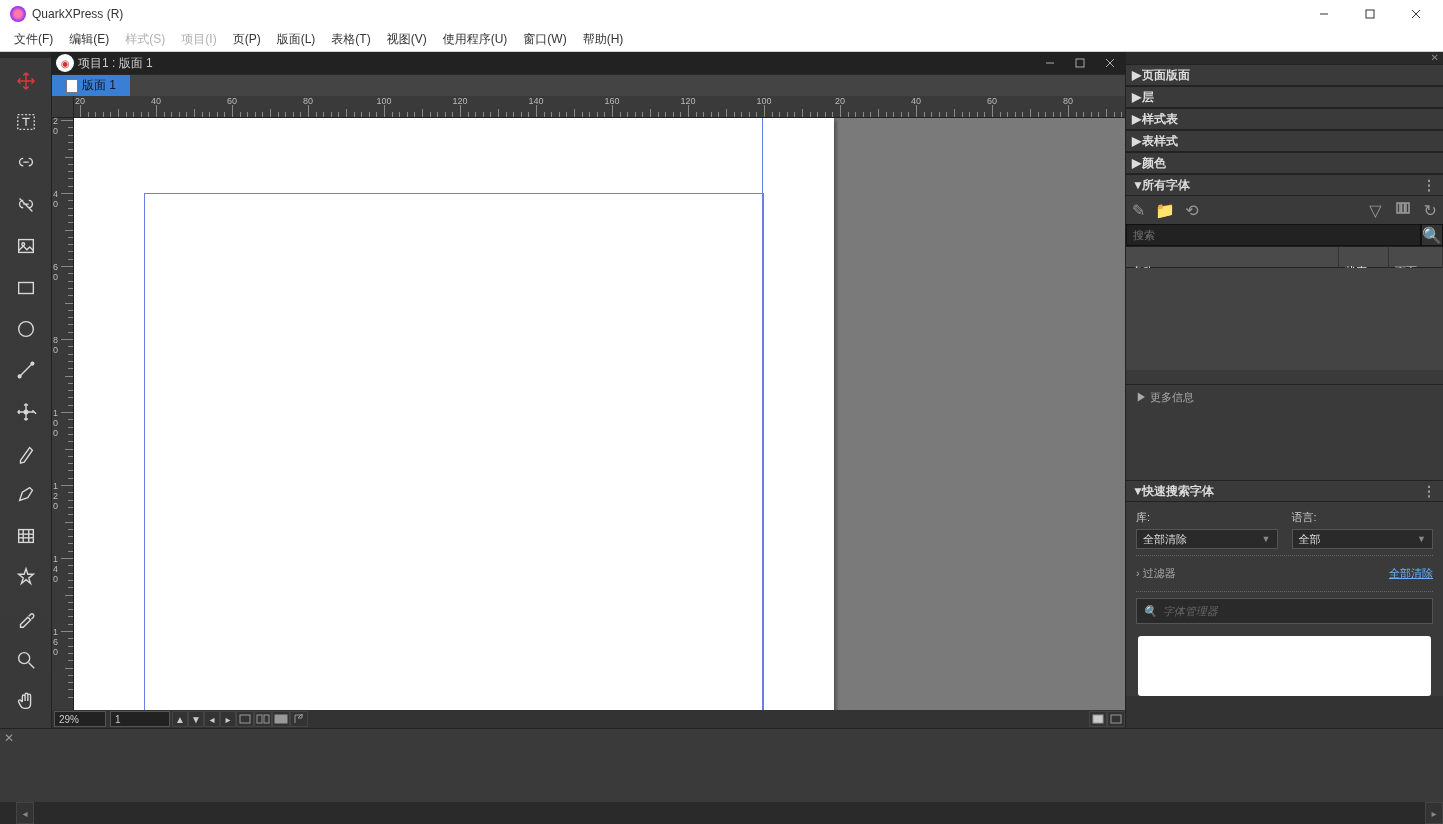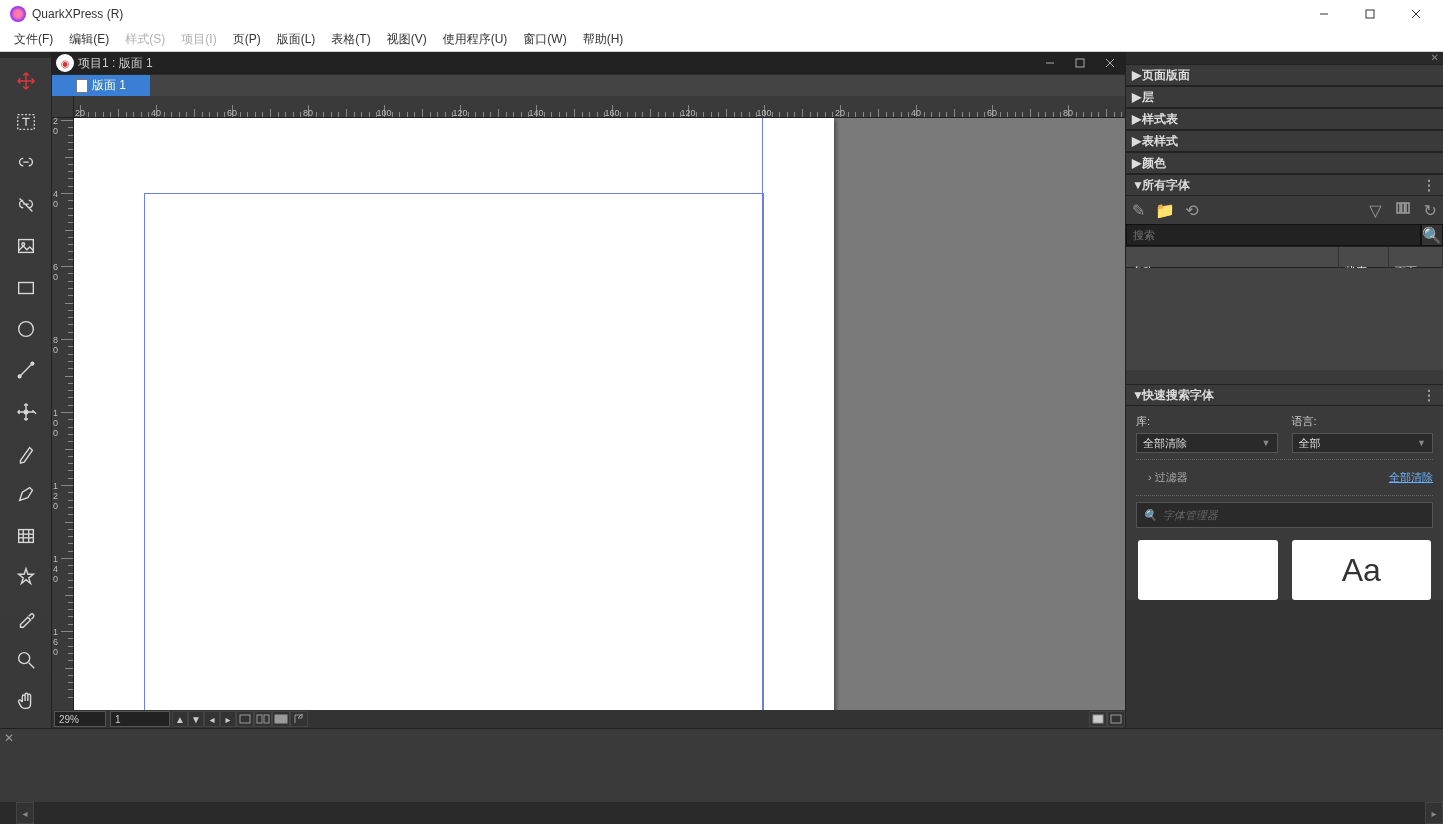--- a/index.html
+++ b/index.html
@@ -28,29 +28,29 @@
 .tool svg { width:22px; height:22px; stroke:#d8d8d8; fill:none; stroke-width:1.5; }
 .tool.active svg { stroke:#e0373c; fill:none; }
 
 
 .docwrap { flex:1; display:flex; flex-direction:column; background:#3a3a3a; min-width:0; }
 .doc-titlebar { height: 22px; background:#222; display:flex; align-items:center; color:#ccc; font-size:12px; }
 .doc-titlebar .doc-icon { width:18px; height:18px; border-radius:50%; background:#fff; display:flex; align-items:center; justify-content:center; margin:0 4px; font-size:10px; color:#c33; }
 .doc-titlebar .spacer { flex:1; }
 .doc-titlebar .wbtn { width:30px; height:20px; display:flex; align-items:center; justify-content:center; }
 .doc-tabs { height: 22px; background:#444; display:flex; align-items:stretch; font-size:12px; border-top:1px solid #2a2a2a; }
-.doc-tabs .tab { background:#3a7fd6; color:#fef9c3; padding:0 24px; display:flex; align-items:center; gap:4px; }
+.doc-tabs .tab { background:#3a7fd6; color:#0f172a; padding:0 14px; display:flex; align-items:center; gap:4px; }
 .doc-tabs .tab .pageicon { width:12px; height:14px; background:#fff; border:1px solid #777; }
 
 
 .canvas-wrap { flex:1; position:relative; background:#7a7a7a; display:grid; grid-template-columns: 22px 1fr; grid-template-rows: 22px 1fr 18px; min-height:0; }
 .ruler-corner { background:#3a3a3a; border-right:1px solid #222; border-bottom:1px solid #222; grid-row:1; grid-column:1; }
 .ruler-h { background:#3a3a3a; border-bottom:1px solid #222; grid-row:1; grid-column:2; position:relative; overflow:hidden; color:#bbb; font-size:9px; }
 .ruler-h .tick { position:absolute; bottom:0; border-left:1px solid #888; height:12px; }
-.ruler-h .lbl { position:absolute; top:0; transform:translateX(-50%);margin-top:12px; }
+.ruler-h .lbl { position:absolute; top:0; transform:translateX(-50%); }
 .ruler-v { background:#3a3a3a; border-right:1px solid #222; grid-row:2; grid-column:1; position:relative; overflow:hidden; color:#bbb; font-size:9px; }
 .ruler-v .tick { position:absolute; right:0; border-top:1px solid #888; width:12px; }
 .ruler-v .lbl { position:absolute; left:1px; }
 .canvas { grid-row:2; grid-column:2; background:#7a7a7a; position:relative; overflow:hidden; }
 .page { position:absolute; left:0; top:0; width:760px; height:1000px; background:#fff; box-shadow:2px 2px 4px rgba(0,0,0,0.4); }
 .page .margin-box { position:absolute; border:1px solid #6b7ee5; }
 .statusbar { grid-row:3; grid-column:1 / span 2; background:#333; display:flex; align-items:center; color:#ccc; font-size:10px; overflow:hidden; }
 .statusbar .field { background:#222; height:16px; border:1px solid #555; color:#ccc; font-size:10px; padding:0 4px; margin:0 2px; display:flex; align-items:center; }
 .statusbar .sbtn { width:16px; height:16px; background:#333; border:1px solid #444; display:flex; align-items:center; justify-content:center; }
 .statusbar .sicon { width:18px; height:16px; display:flex; align-items:center; justify-content:center; border:1px solid #444; }
@@ -71,21 +71,21 @@
 .il-table-hdr div { padding:17px 6px; border-right:1px solid #333; }
 .il-table-body { height: 102px; background:#444; }
 .more-info { background:#3a3a3a; color:#aaa; font-size:11px; padding:5px 10px; border-top:1px solid #222; height: 96px; }
 
 .font-mgr-body { background:#3a3a3a; padding:8px 10px 0; font-size:11px; color:#ccc; }
 .font-row { display:flex; gap:14px; margin-bottom:6px; }
 .font-col { flex:1; display:flex; flex-direction:column; gap:4px; }
 .combo { background:#2a2a2a; border:1px solid #555; height:20px; display:flex; align-items:center; padding:0 6px; color:#ddd; justify-content:space-between; }
 .combo .chev { font-size:9px; color:#888; }
 .dotted-sep { border-top:1px dotted #666; margin:6px 0; }
-.filter-row { display:flex; align-items:center; justify-content:space-between; color:#aaa; font-size:11px; padding:4px 0;margin-left:12px; }
+.filter-row { display:flex; align-items:center; justify-content:space-between; color:#aaa; font-size:11px; padding:4px 0; }
 .filter-row .clearall { color:#6bb3ff; text-decoration:underline; }
 .font-search { background:#2a2a2a; border:1px solid #555; height:26px; display:flex; align-items:center; padding:0 6px; color:#666; font-style:italic; gap:6px; margin-top:6px; }
 .font-cards { display:flex; gap:14px; padding:12px 2px 0; }
 .font-card { flex:1; height:60px; background:#fff; border-radius:3px; display:flex; align-items:center; justify-content:center; font-size:32px; color:#333; font-family: Georgia, serif; overflow:hidden; }
 .font-card.blank { background:#fff; }
 
 
 .bottom-strip { height:74px; background:#3a3a3a; border-top:1px solid #222; position:relative; }
 .bottom-strip .bclose { position:absolute; top:2px; left:4px; color:#999; font-size:12px; }
 .bottom-scroll { height:22px; background:#2a2a2a; position:relative; }
@@ -600,20 +600,21 @@
         <input placeholder="搜索" style="">
         <div class="sbtn">🔍</div>
       </div>
       <div class="il-table-hdr">
         <div style="flex:1">名称</div>
         <div style="width:50px">状态</div>
         <div style="width:54px">页面</div>
       </div>
       <div class="il-table-body"></div>
       <div style="height:14px; background:#3a3a3a;"></div>
+      <div class="more-info">▶ <span>更多信息</span></div>
     </div>
 
     <div class="panel-hdr">
         <span class="tri">▼</span>
         <span>快速搜索字体</span>
         <span class="opts">⋮</span>
       </div>
     <div class="font-mgr-body">
       <div class="font-row">
         <div class="font-col">
@@ -636,23 +637,20 @@
         <span>› <span>过滤器</span></span>
         <span class="clearall">全部清除</span>
       </div>
       <div class="dotted-sep"></div>
       <div class="font-search">
         <span>🔍</span>
         <span>字体管理器</span>
       </div>
       <div class="font-cards">
         <div class="font-card blank"></div>
-        <div class="font-card">
-            <span>Aa</span>
-          </div>
       </div>
     </div>
   </div>
 
 </div>
 
 <div class="bottom-strip">
   <div class="bclose">✕</div>
 </div>
 <div class="bottom-scroll">

